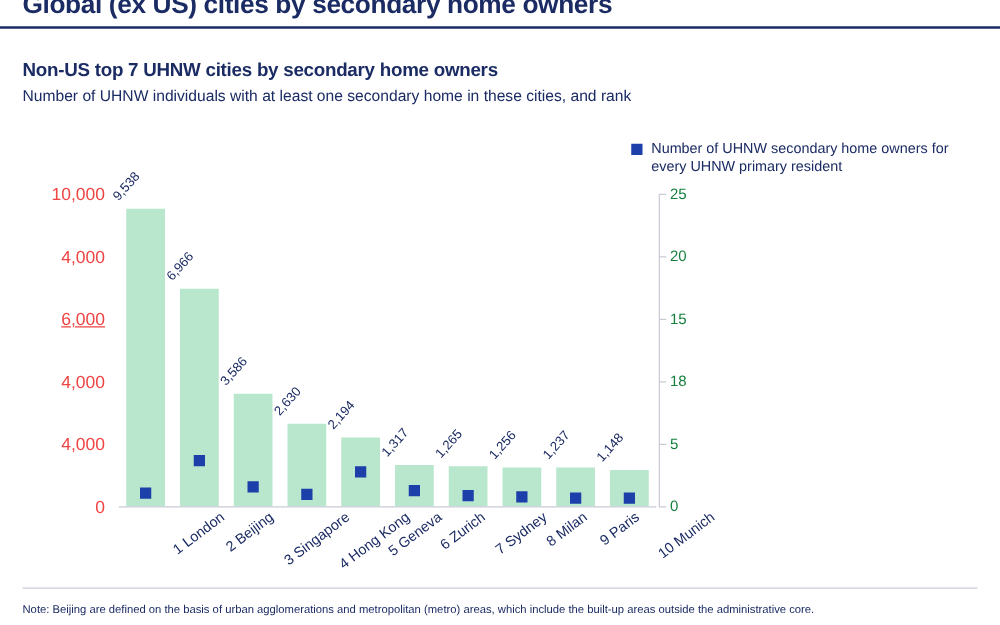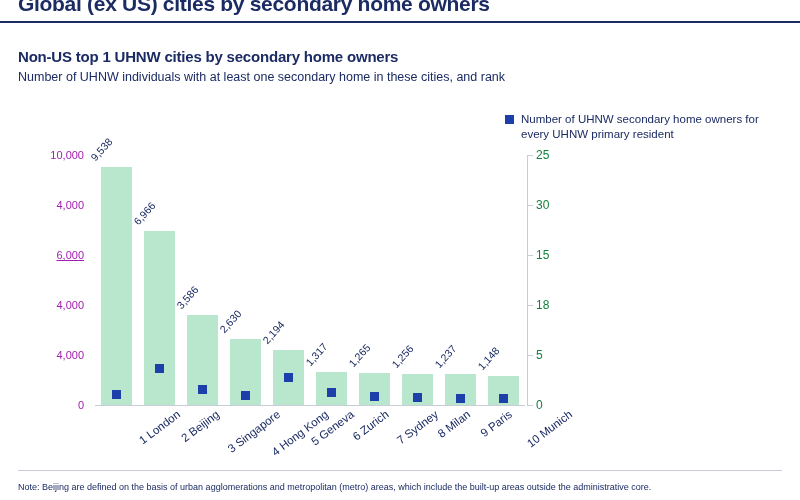--- a/index.html
+++ b/index.html
@@ -136,22 +136,22 @@
     width: 9px;
     height: 9px;
     background: #1c3faa;
     left: 17px;
   }
 
   
   .y-left-label {
     position: absolute;
     right: 8px;
-    font-size: 11px;
-    color: #a21caf;
+    font-size: 14px;
+    color: #ef4444;
     text-align: left;
     white-space: nowrap;
     transform: translateY(-50%);
   }
   .y-left {
     position: absolute;
     left: 0px;
     top: 155px;
     width: 92px;
     height: 250px;
@@ -225,21 +225,21 @@
   }
 </style>
 </head>
 <body>
 
 <div class="header-band">
   <div class="header-title">Global (ex US) cities by secondary home owners</div>
 </div>
 <div class="header-rule"></div>
 
-<div class="chart-title">Non-US top 1 UHNW cities by secondary home owners</div>
+<div class="chart-title">Non-US top 7 UHNW cities by secondary home owners</div>
 <div class="chart-subtitle">Number of UHNW individuals with at least one secondary home in these cities, and rank</div>
 
 <div class="legend">
   <div class="legend-swatch"></div>
   <div class="legend-label">Number of UHNW secondary home owners for every UHNW primary resident</div>
 </div>
 
 <div class="y-left">
     <div class="y-left-label" style="top: 250px;">0</div>
     <div class="y-left-label" style="top: 200px;">4,000</div>
@@ -252,21 +252,21 @@
 <div class="axis-line-right"></div>
 <div class="y-right">
     <div class="y-right-label" style="top: 250px;">0</div>
     <div class="tick-right" style="top: 250px;"></div>
     <div class="y-right-label" style="top: 200px;">5</div>
     <div class="tick-right" style="top: 200px;"></div>
     <div class="y-right-label" style="top: 150px;">18</div>
     <div class="tick-right" style="top: 150px;"></div>
     <div class="y-right-label" style="top: 100px;">15</div>
     <div class="tick-right" style="top: 100px;"></div>
-    <div class="y-right-label" style="top: 50px;">30</div>
+    <div class="y-right-label" style="top: 50px;">20</div>
     <div class="tick-right" style="top: 50px;"></div>
     <div class="y-right-label" style="top: 0px;">25</div>
     <div class="tick-right" style="top: 0px;"></div>
   </div>
 
 <div class="plot">
   <div class="bars">
       <div class="bar-slot" style="left: 0px;">
         <div class="bar" title="1 London" style="height: 238.45px;"></div>
         <div class="bar-value" style="bottom: 242.45px;">9,538</div>

